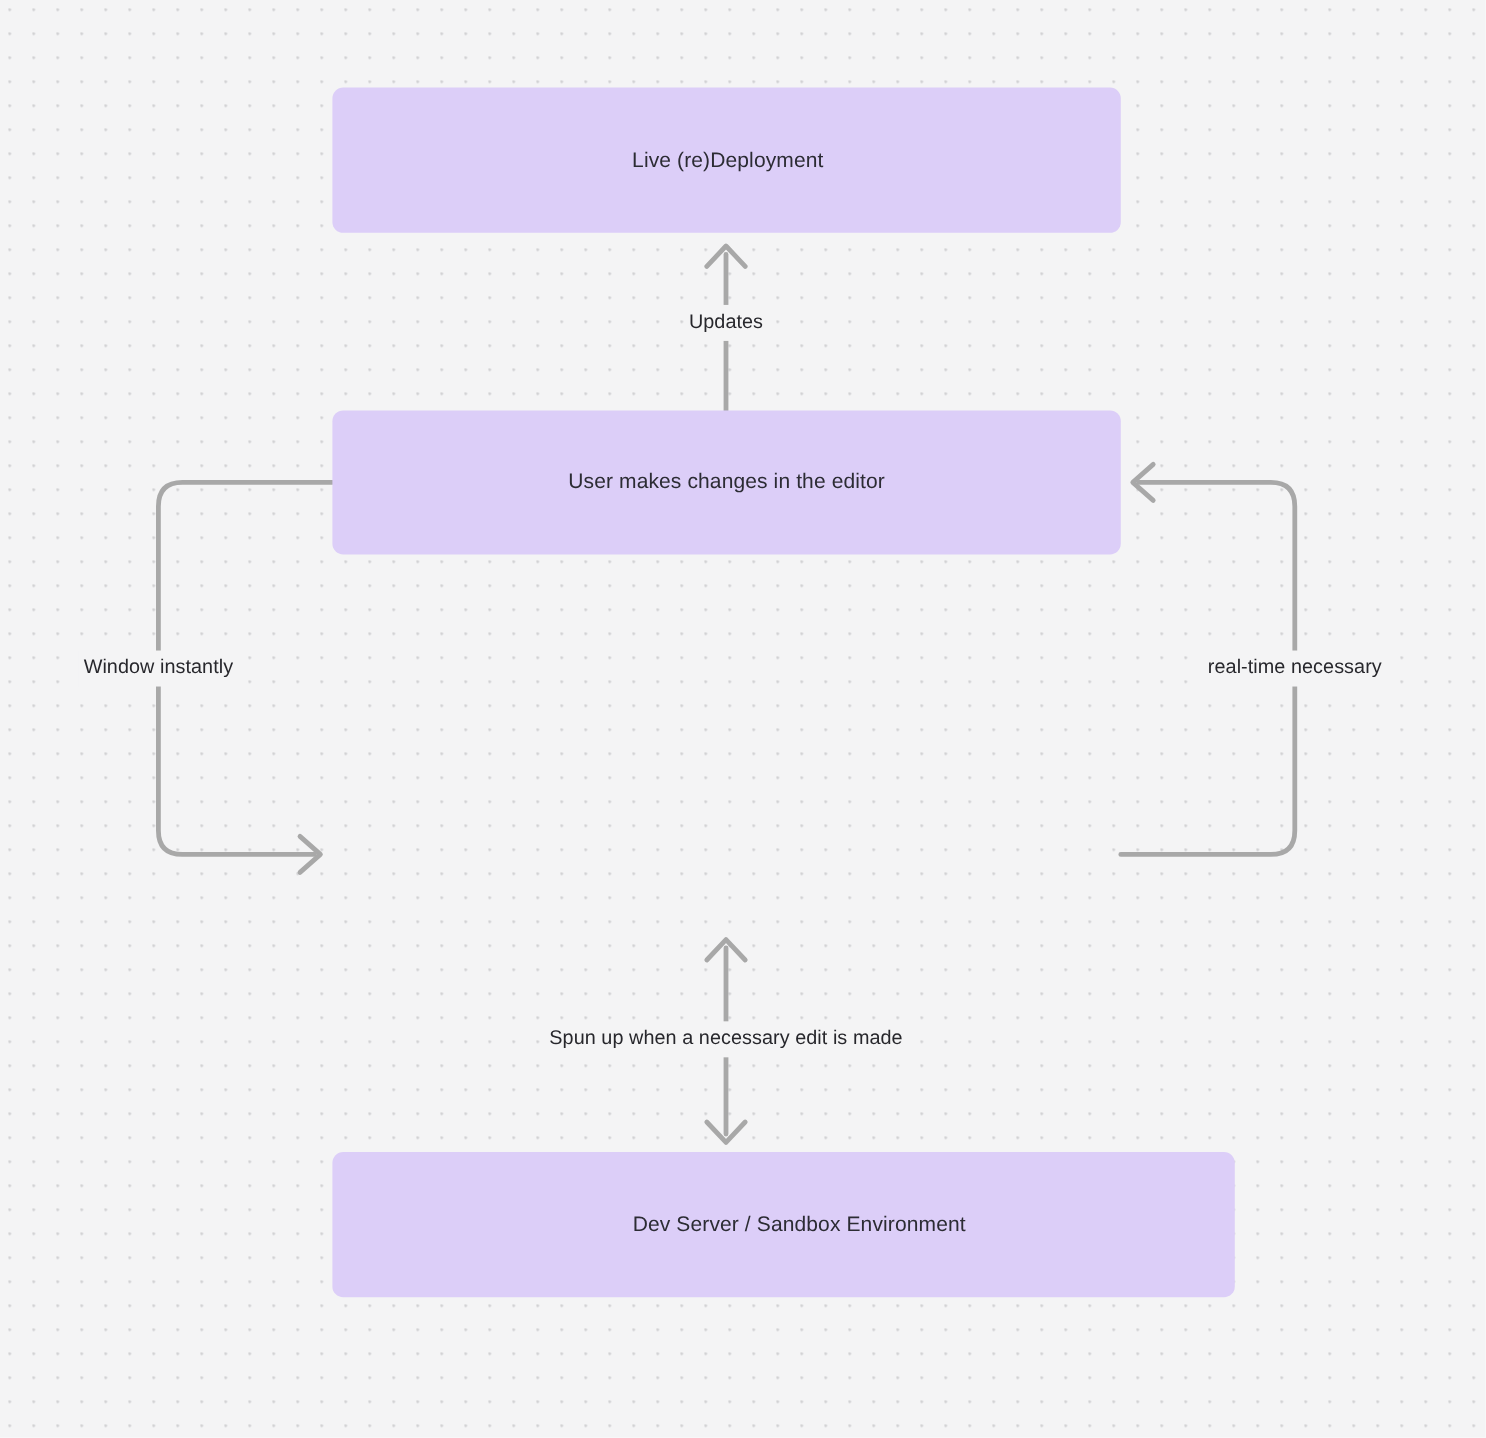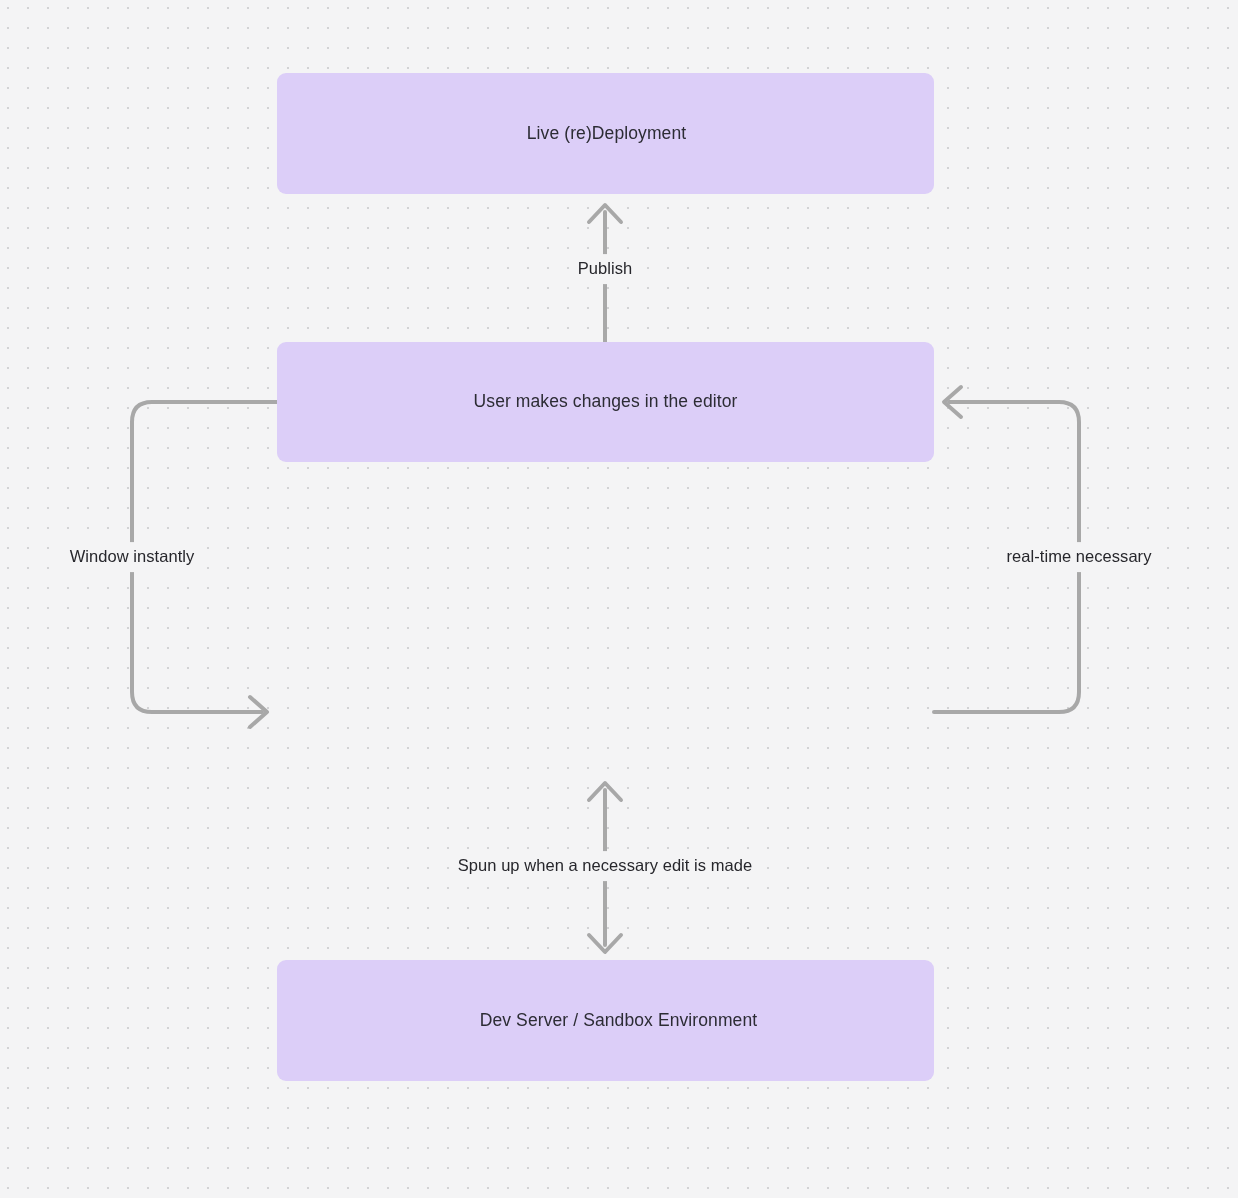--- a/index.html
+++ b/index.html
@@ -101,25 +101,25 @@
 
   <div class="node" style="left:277px; top:73px; width:657px; height:121px;padding-left:20px;">
     <span class="node-label">Live (re)Deployment</span>
   </div>
 
   <div class="node" style="left:277px; top:342px; width:657px; height:120px;text-align:center;">
     <span class="node-label">User makes changes in the editor</span>
   </div>
 
 
-  <div class="node" style="left:277px; top:960px; width:657px; height:121px;padding-left:44px;">
+  <div class="node" style="left:277px; top:960px; width:752px; height:121px;padding-left:44px;">
     <span class="node-label">Dev Server / Sandbox Environment</span>
   </div>
 
-  <div class="edge-label center" style="left:605px; top:269px;">Publish</div>
+  <div class="edge-label center" style="left:605px; top:269px;">Updates</div>
 
   <div class="edge-label center" style="left:132px; top:557px;">Window instantly</div>
 
   <div class="edge-label center" style="left:1079px; top:557px;">real-time necessary</div>
 
   <div class="edge-label center" style="left:605px; top:866px;">Spun up when a necessary edit is made</div>
 
 </div>
 
 </body></html>

